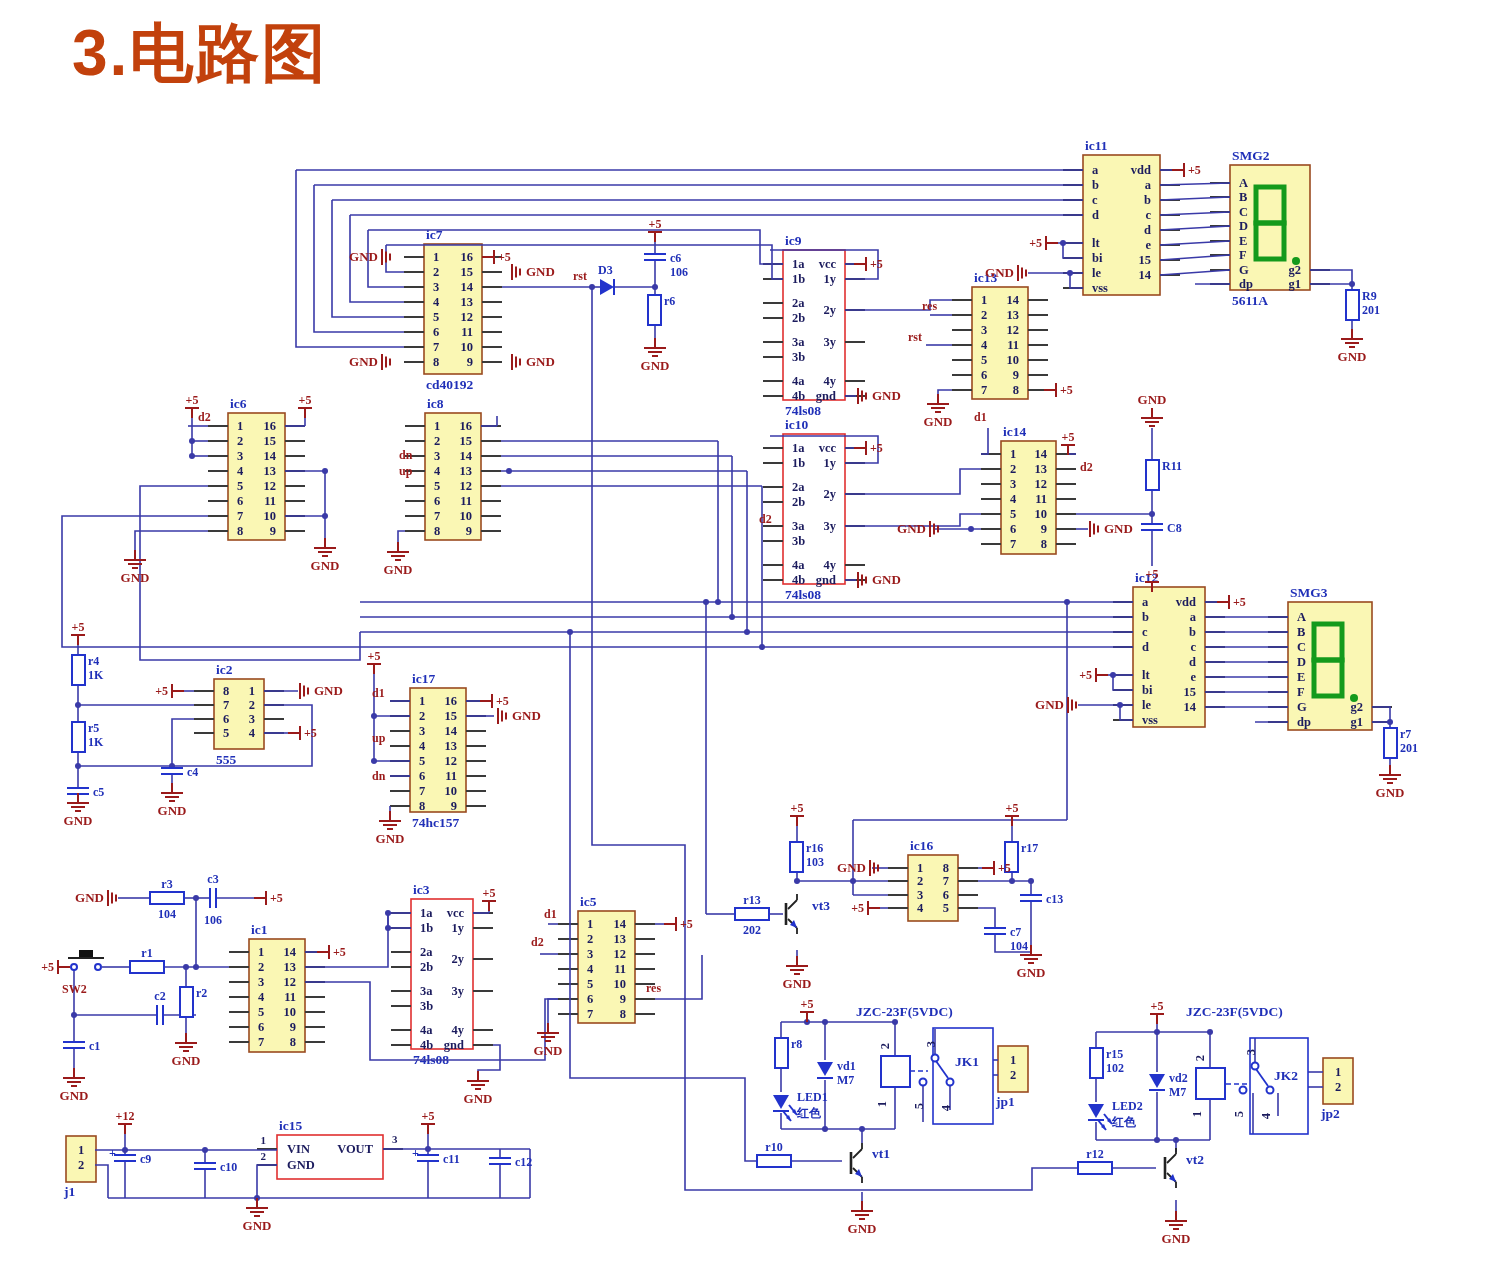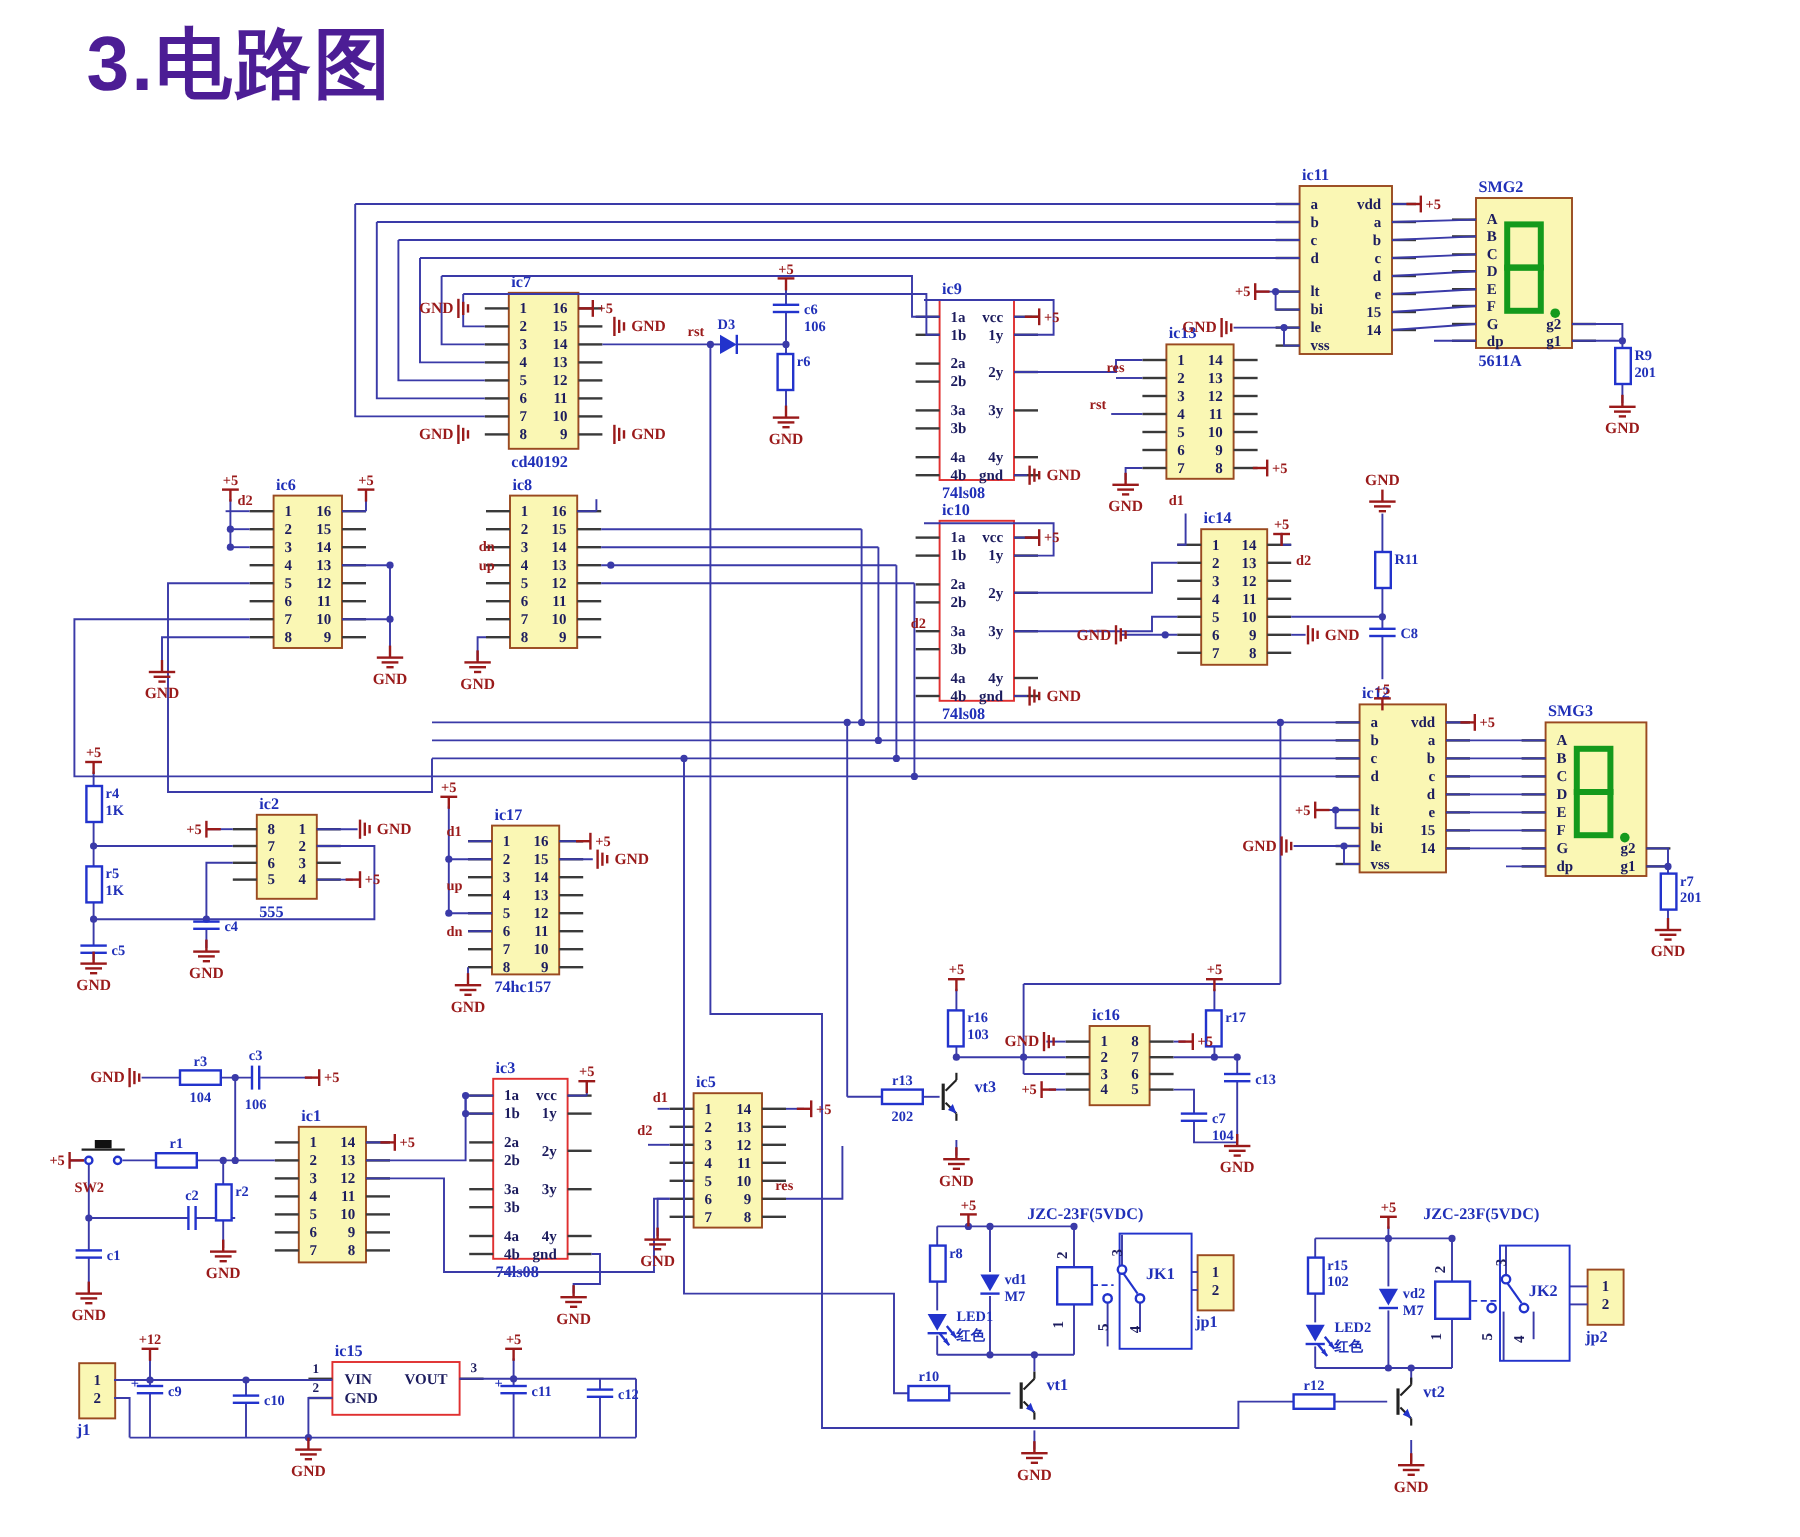--- a/index.html
+++ b/index.html
@@ -1,19 +1,19 @@
 <!DOCTYPE html>
 <html><head>
 <meta charset="utf-8">
 <style>
   html,body{margin:0;padding:0;background:#fff;}
   #page{position:relative;width:1500px;height:1281px;background:#fff;overflow:hidden;
         font-family:"Liberation Serif",serif;}
   #title{position:absolute;left:72px;top:10px;margin:0;font-family:"Liberation Sans",sans-serif;
-         font-weight:bold;font-size:64px;color:#4c1d95;letter-spacing:2px;}
+         font-weight:bold;font-size:64px;color:#c2410c;letter-spacing:2px;}
   svg{position:absolute;left:0;top:0;}
   text{font-family:"Liberation Serif",serif;}
   .t-pin{font-size:12.5px;font-weight:bold;fill:#1c1c5e;}
   .t-ref{font-size:13.5px;font-weight:bold;fill:#2030b8;}
   .t-part{font-size:13.5px;font-weight:bold;fill:#2030b8;}
   .t-val{font-size:12px;font-weight:bold;fill:#2030b8;}
   .t-net{font-size:12px;font-weight:bold;fill:#9a1a1a;}
   .t-pwr{font-size:12px;font-weight:bold;fill:#9a1a1a;}
   .t-gnd{font-size:13px;font-weight:bold;fill:#9a1a1a;}
   .t-pn{font-size:11px;font-weight:bold;fill:#1c1c5e;}

